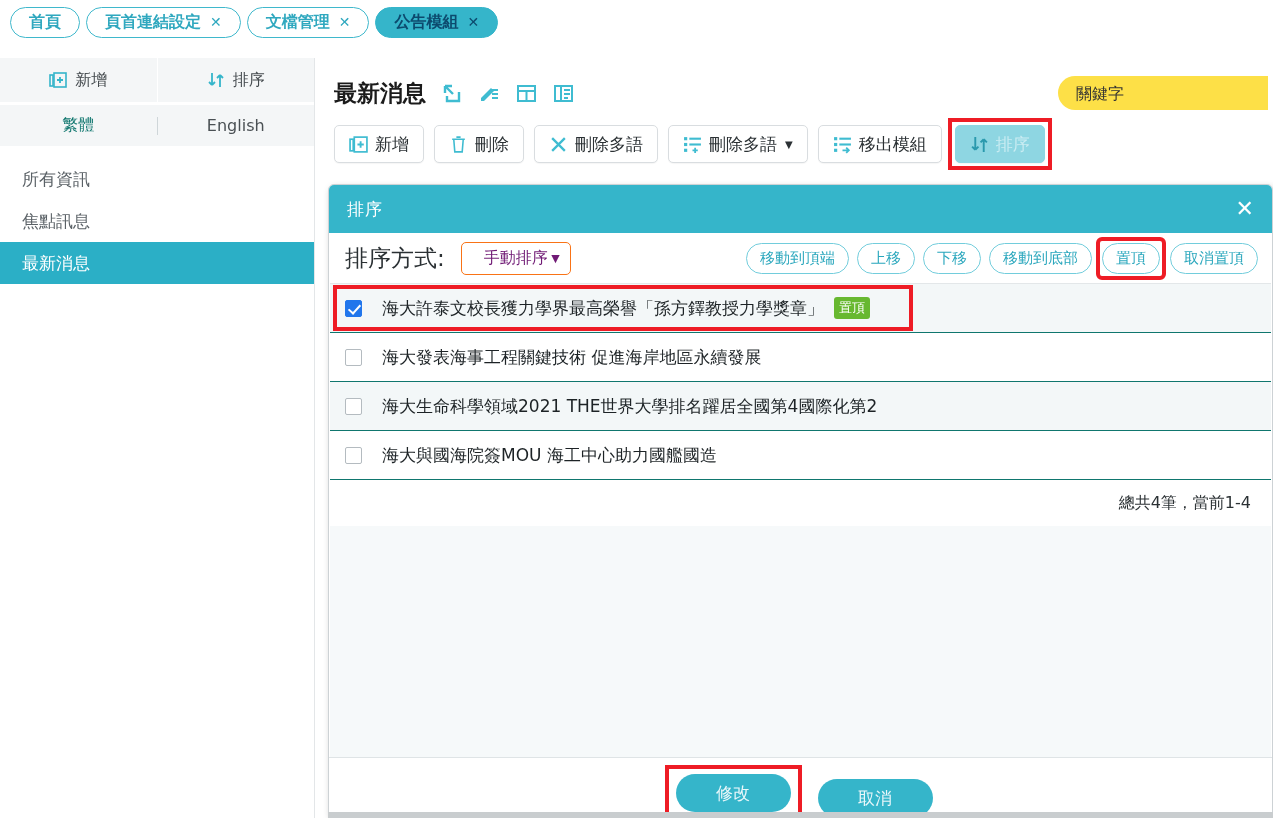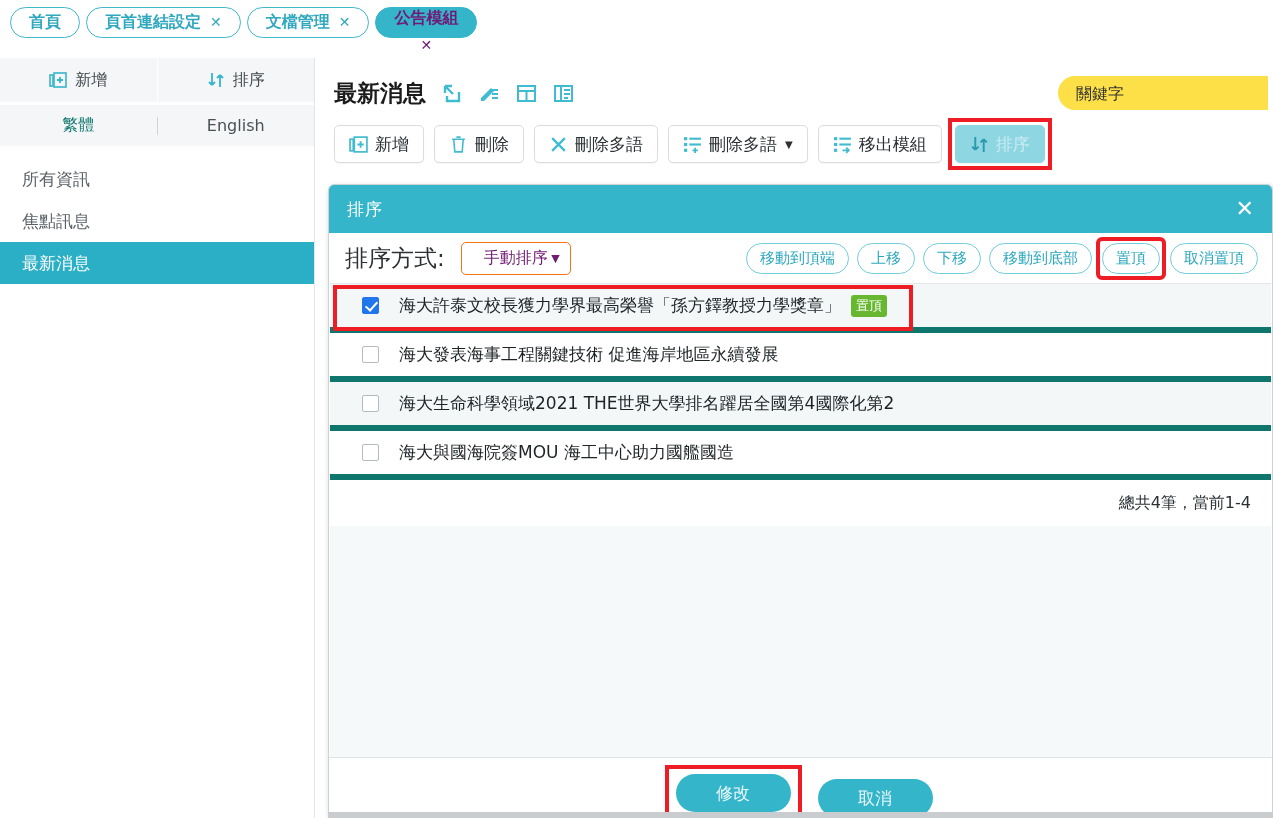--- a/index.html
+++ b/index.html
@@ -25,21 +25,21 @@
     border: 1px solid #3fb8cc;
     border-radius: 16px;
     background: #ffffff;
     color: #2fa8bf;
     font-size: 16px; font-weight: bold;
     display: flex; align-items: center; gap: 9px;
     padding: 0 18px;
     white-space: nowrap;
     cursor: pointer;
   }
-  .tab.active { background: #35b5ca; border-color: #35b5ca; color: #701a75; flex-direction: column; }
+  .tab.active { background: #35b5ca; border-color: #35b5ca; color: #0c4a6e; }
   .tab .tab-close {
     font-size: 14px; font-weight: bold; line-height: 1;
     color: inherit; cursor: pointer;
   }
 
   
   .sidebar {
     position: absolute; left: 0; top: 58px; width: 315px; height: 760px;
     background: #ffffff;
     border-right: 1px solid #e3e6e8;
@@ -187,22 +187,22 @@
     flex: 1;
     margin: 0 1px;
     background: #ffffff;
     border-top: 1px solid #e3e7e9;
     overflow: hidden;
     position: relative;
   }
   .list-row {
     height: 49px;
     display: flex; align-items: center;
-    padding-left: 32px;
-    border-bottom: 6px solid #0f766e;
+    padding-left: 15px;
+    border-bottom: 1px solid #0f766e;
     background: #ffffff;
   }
   .list-row.alt { background: #f3f7f8; }
   .row-hl-box {
     position: absolute; left: 2px; top: 288px;
     width: 580px; height: 44px;
     border: 4px solid #ee1c25;
     pointer-events: none;
   }
   .cb {

